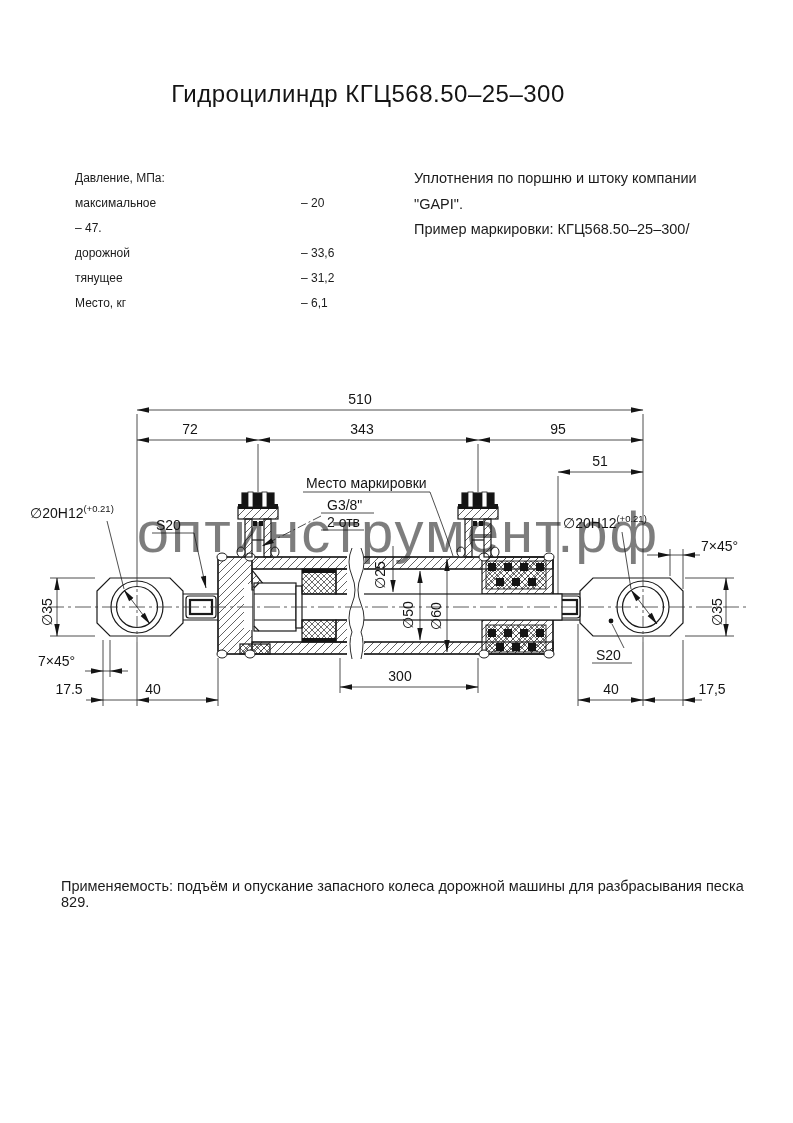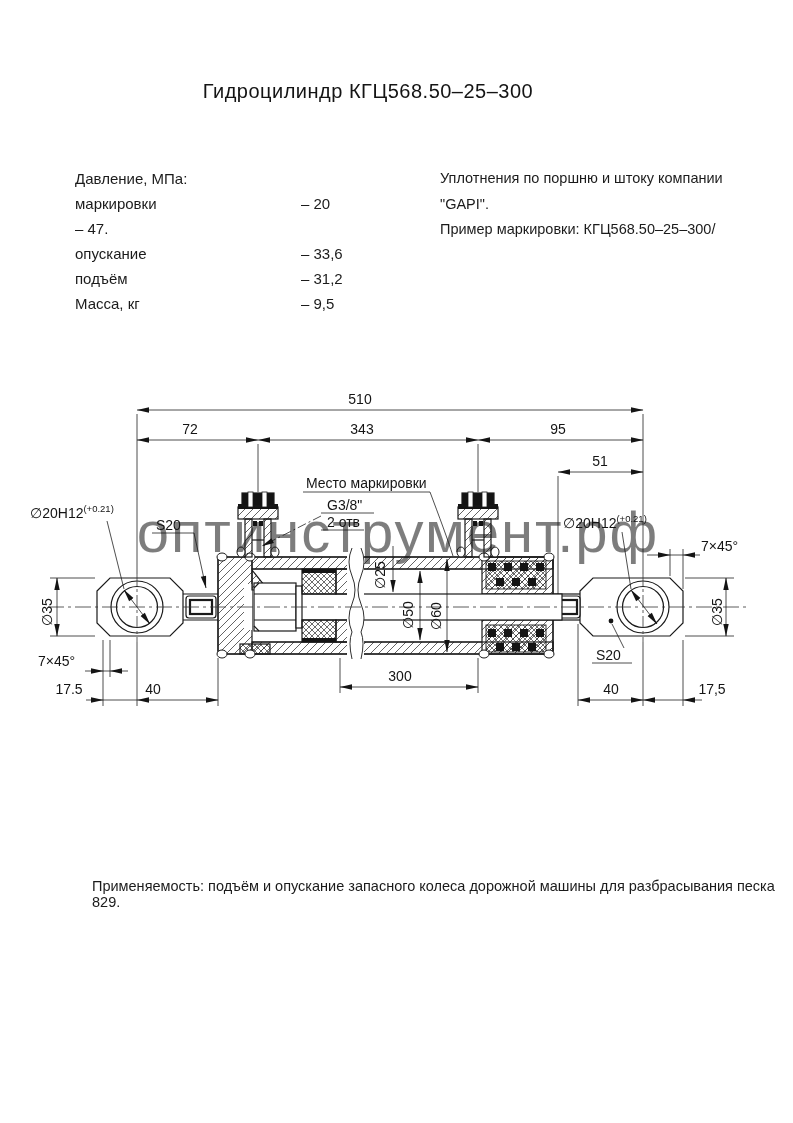--- a/index.html
+++ b/index.html
@@ -1,56 +1,56 @@
 <!DOCTYPE html>
 <html><head>
 <meta charset="utf-8">
 <style>
   html,body{margin:0;padding:0;background:#ffffff;}
   body{width:793px;height:1123px;position:relative;font-family:"Liberation Sans",sans-serif;color:#1b1b1b;overflow:hidden;}
-  .page-title{position:absolute;top:80px;left:0;width:736px;text-align:center;font-size:20px;letter-spacing:.5px;color:#141414;}
-  .specs{position:absolute;top:166px;left:75px;width:300px;font-size:15px;}
+  .page-title{position:absolute;top:80px;left:0;width:736px;text-align:center;font-size:24px;letter-spacing:.5px;color:#141414;}
+  .specs{position:absolute;top:166px;left:75px;width:300px;font-size:12px;}
   .spec-row{display:flex;height:25px;line-height:25px;}
   .spec-label{width:226px;}
   .spec-value{white-space:nowrap;}
-  .notes{position:absolute;top:166px;left:440px;width:335px;font-size:14.5px;line-height:25.5px;}
-  .application{position:absolute;top:878px;left:92px;width:695px;font-size:14.5px;}
+  .notes{position:absolute;top:166px;left:414px;width:335px;font-size:14.5px;line-height:25.5px;}
+  .application{position:absolute;top:878px;left:61px;width:695px;font-size:14.5px;}
   svg{position:absolute;left:0;top:0;}
   svg text{font-family:"Liberation Sans",sans-serif;fill:#141414;}
   .dimtxt{font-size:14px;}
   .small-sup{font-size:9.5px;}
 </style>
 </head>
 <body>
 
 <div class="page-title">Гидроцилиндр КГЦ568.50–25–300</div>
 
 <div class="specs">
   <div class="spec-row">
       <span class="spec-label">Давление, МПа:</span>
       <span class="spec-value"></span>
     </div>
   <div class="spec-row">
-      <span class="spec-label">маркировки</span>
+      <span class="spec-label">максимальное</span>
       <span class="spec-value">– 20</span>
     </div>
   <div class="spec-row">
       <span class="spec-value">– 47.</span>
     </div>
   <div class="spec-row">
-      <span class="spec-label">опускание</span>
+      <span class="spec-label">дорожной</span>
       <span class="spec-value">– 33,6</span>
     </div>
   <div class="spec-row">
-      <span class="spec-label">подъём</span>
+      <span class="spec-label">тянущее</span>
       <span class="spec-value">– 31,2</span>
     </div>
   <div class="spec-row">
-      <span class="spec-label">Масса, кг</span>
-      <span class="spec-value">– 9,5</span>
+      <span class="spec-label">Место, кг</span>
+      <span class="spec-value">– 6,1</span>
     </div>
 </div>
 
 <div class="notes">
   <div>Уплотнения по поршню и штоку компании "GAPI".</div>
   <div>Пример маркировки: КГЦ568.50–25–300/</div>
 </div>
 
 <div class="application">Применяемость: подъём и опускание запасного колеса дорожной машины для разбрасывания песка 829.</div>
 

